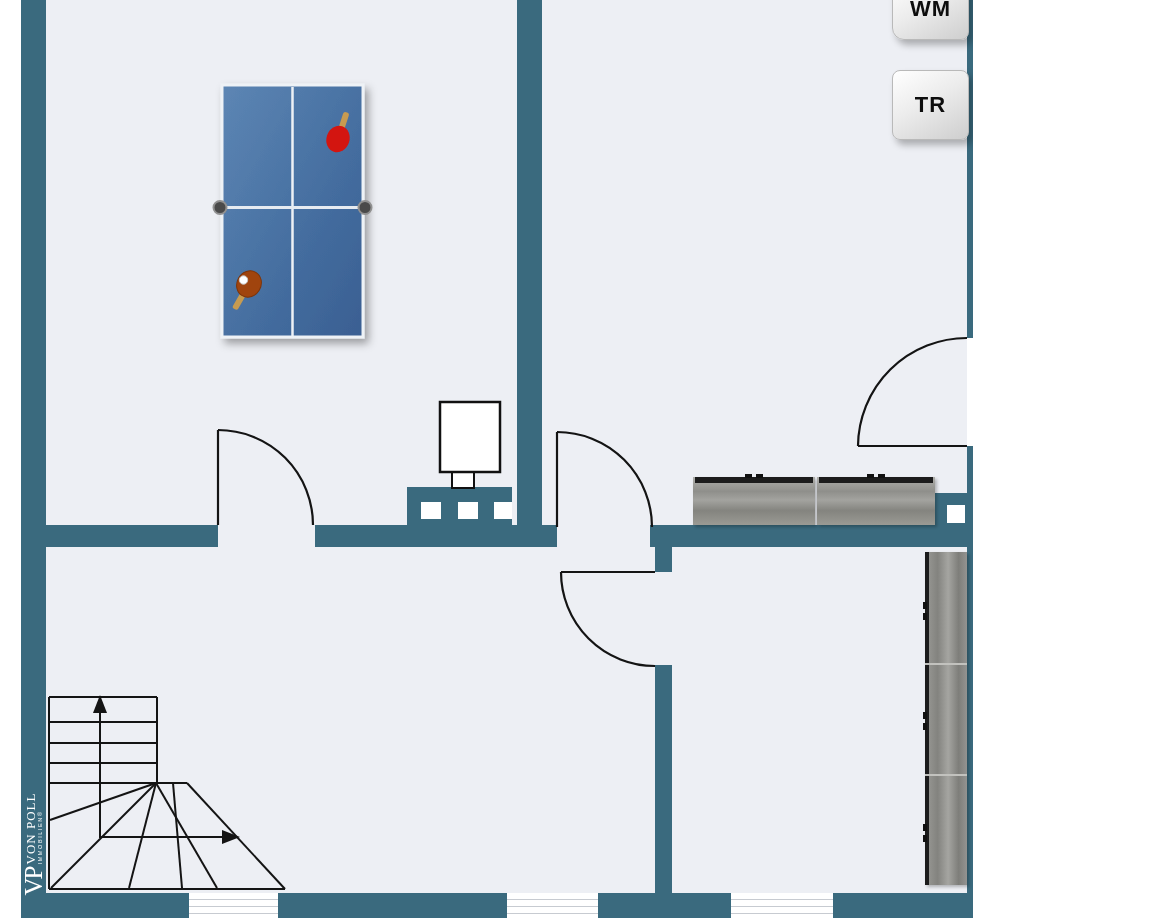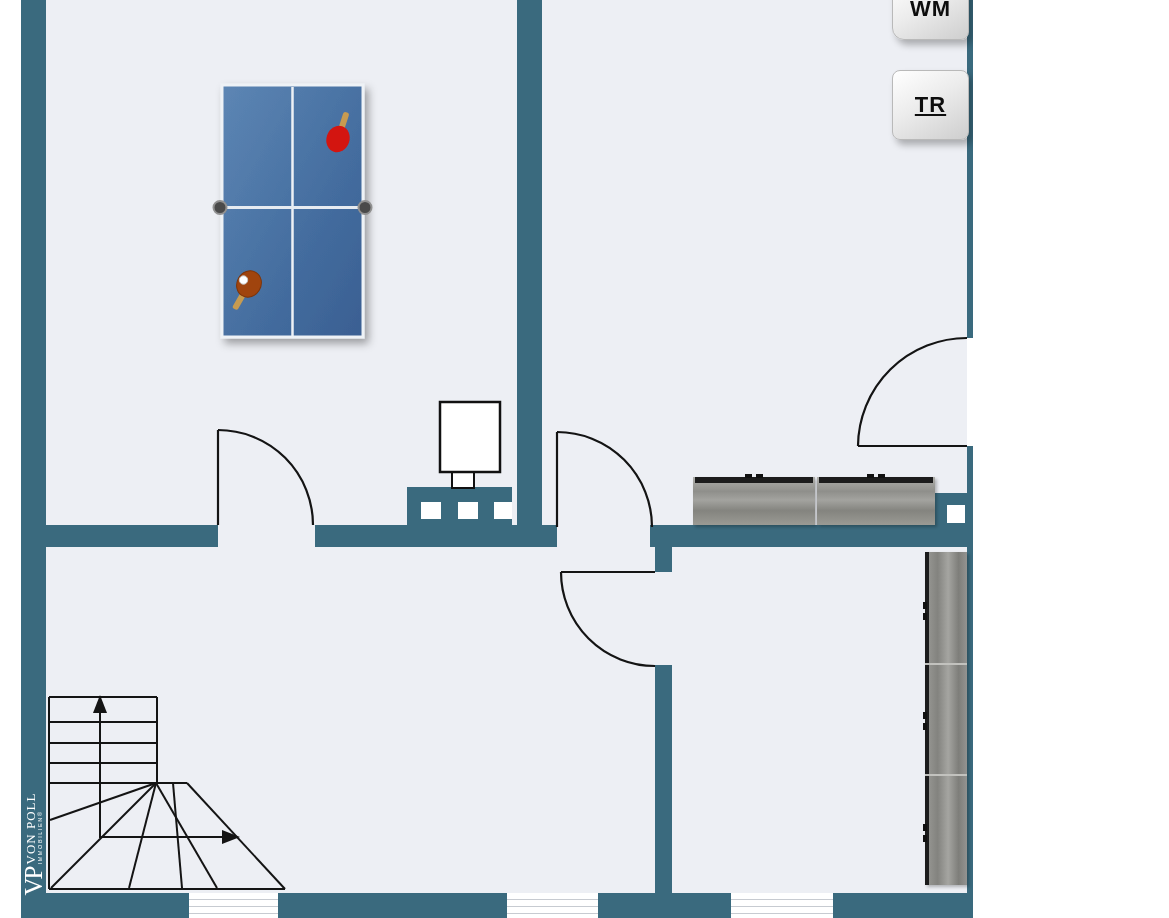--- a/index.html
+++ b/index.html
@@ -85,21 +85,21 @@
     <div class="vknob" style="top:61px;"></div>
     <div class="vknob" style="top:160px;"></div>
     <div class="vknob" style="top:171px;"></div>
     <div class="vknob" style="top:272px;"></div>
     <div class="vknob" style="top:283px;"></div>
   </div>
 
   <div class="appliance" style="left:892px;top:-22px;height:60px;border-bottom-left-radius:12px;">
     <span>WM</span>
   </div>
-  <div class="appliance" style="left:892px;top:70px;height:68px;text-decoration:underline;">
+  <div class="appliance" style="left:892px;top:70px;height:68px;">
     <span>TR</span>
   </div>
 
   <svg class="lines" width="1169" height="918" viewBox="0 0 1169 918">
     <defs>
       <linearGradient id="tbl" x1="0" y1="0" x2="1" y2="1">
         <stop offset="0" stop-color="#5d86b4"></stop>
         <stop offset="0.6" stop-color="#446d9f"></stop>
         <stop offset="1" stop-color="#3a5f92"></stop>
       </linearGradient>

